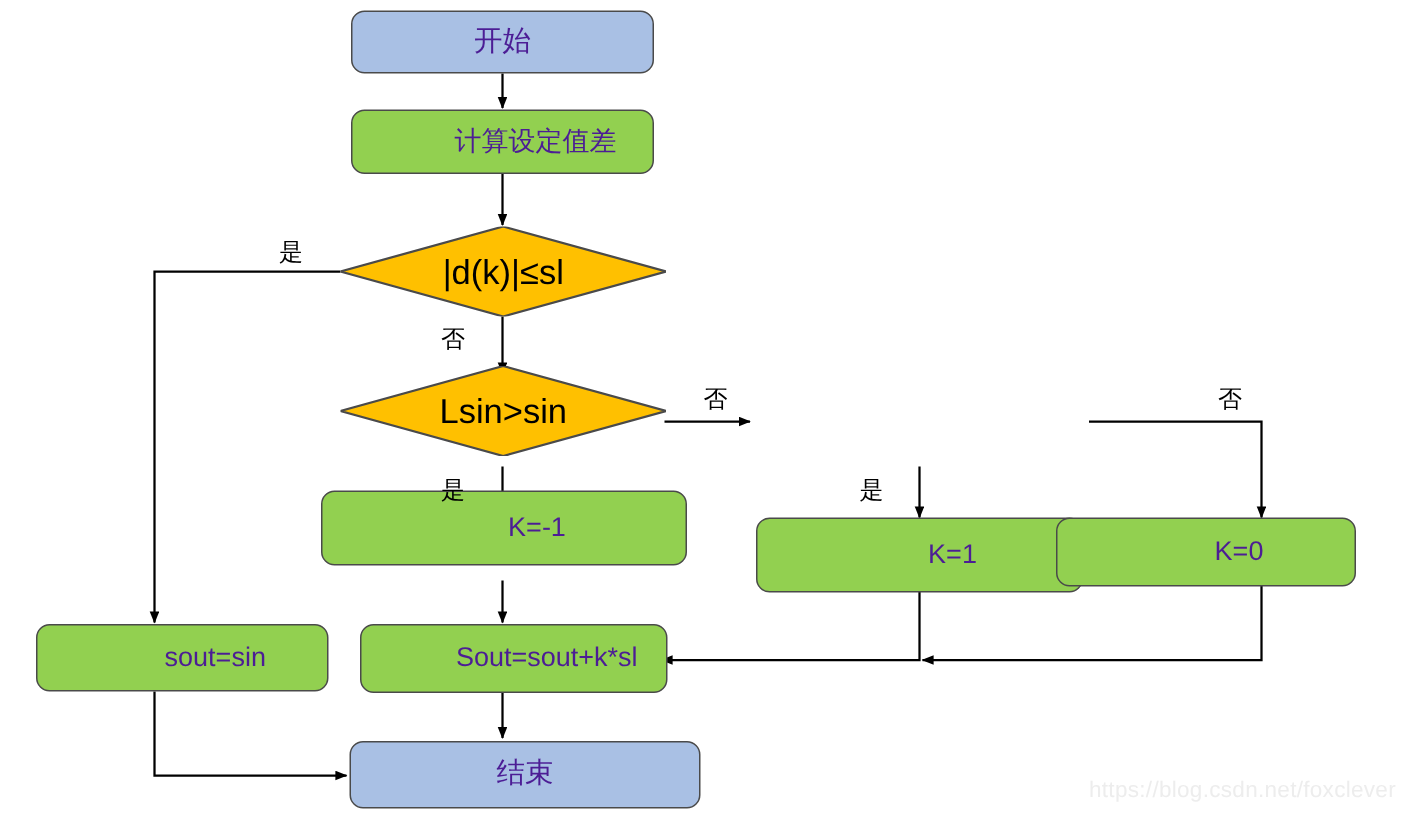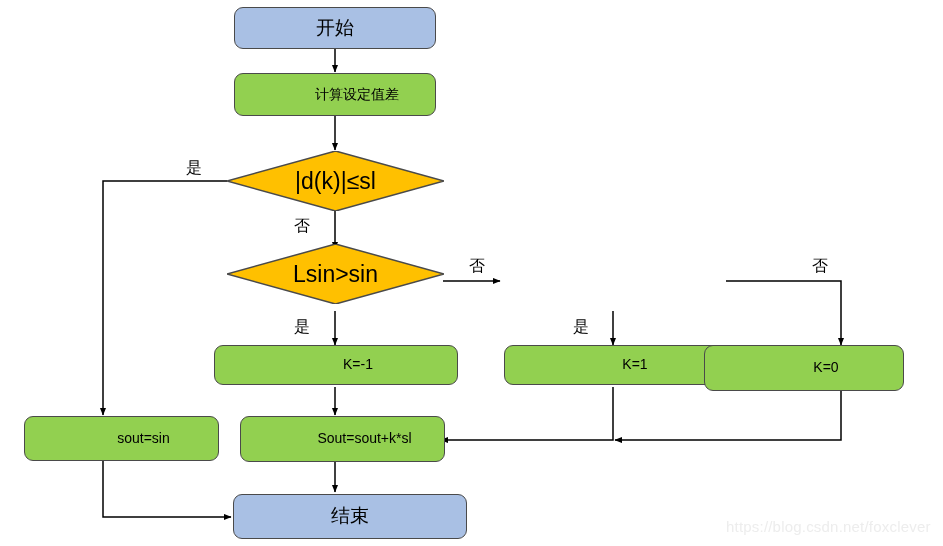--- a/index.html
+++ b/index.html
@@ -17,35 +17,35 @@
     background: #ffffff;
     overflow: hidden;
   }
   .node {
     position: absolute;
     box-sizing: border-box;
     display: flex;
     align-items: center;
     justify-content: center;
     text-align: center;
-    color: #000000;
+    color: #4c1d95;
     line-height: 1.1;
     white-space: nowrap;
   }
   .node.terminal {
     background: #a9c0e4;
     border: 1.6px solid #4a4a4a;
     border-radius: 9px;
     font-size: 19px;
   }
   .node.process {
     background: #92d050;
     border: 1.6px solid #4a4a4a;
     border-radius: 9px;
-    font-size: 14px;
+    font-size: 18px;
     padding-left: 44px;
   }
   .diamond-wrap {
     position: absolute;
   }
   .diamond-wrap svg {
     display: block;
     position: absolute;
     top: 0;
     left: 0;
@@ -143,25 +143,25 @@
   </div>
 
   <div class="diamond-wrap" style="left:227px; top:244px; width:217px; height:60px;">
     <svg width="217" height="60" viewBox="0 0 217 60" xmlns="http://www.w3.org/2000/svg">
       <polygon points="108.5,0 217,30 108.5,60 0,30" fill="#ffc000" stroke="#4a4a4a" stroke-width="1.5"></polygon>
     </svg>
     <div class="diamond-label">Lsin&gt;sin</div>
   </div>
 
 
-  <div class="node process" style="left:214px; top:345px; width:244px; height:40px;">
+  <div class="node process" style="left:214px; top:327px; width:244px; height:50px;">
     <span>K=-1</span>
   </div>
 
-  <div class="node process" style="left:504px; top:345px; width:218px; height:40px;">
+  <div class="node process" style="left:504px; top:345px; width:218px; height:50px;">
     <span>K=1</span>
   </div>
 
   <div class="node process" style="left:704px; top:345px; width:200px; height:46px;">
     <span>K=0</span>
   </div>
 
   <div class="node process" style="left:24px; top:416px; width:195px; height:45px;">
     <span>sout=sin</span>
   </div>

